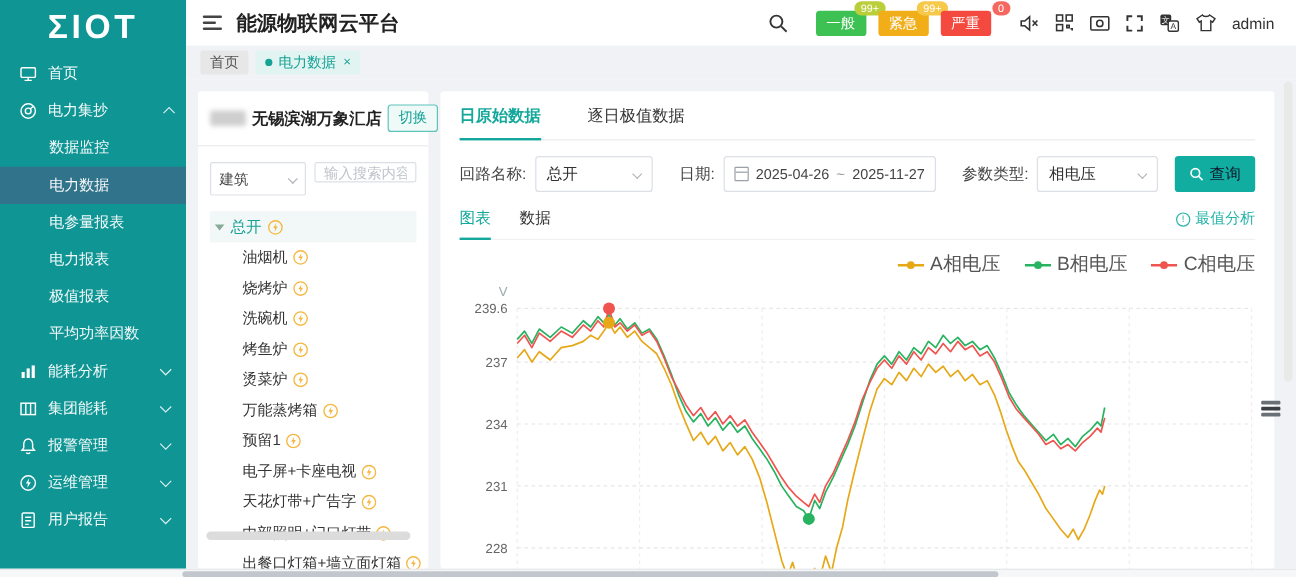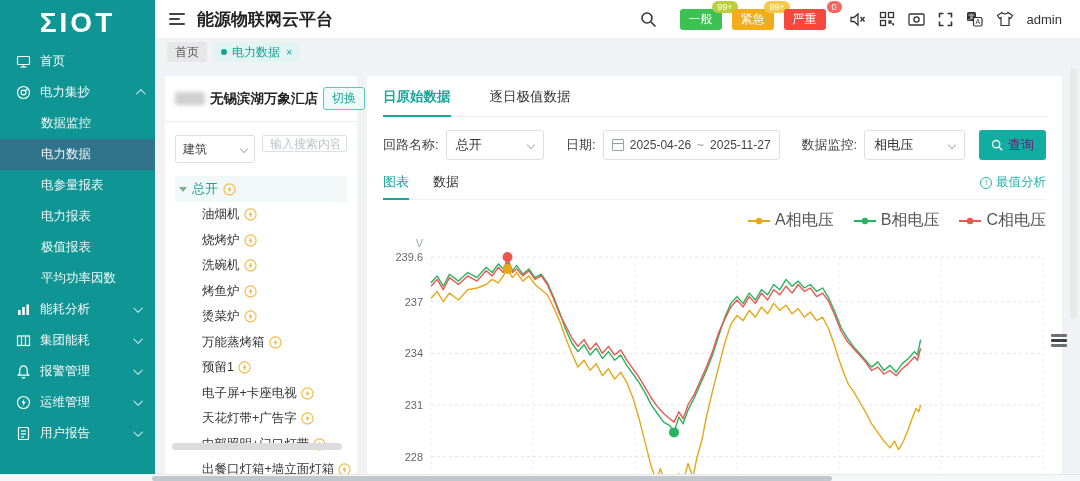--- a/index.html
+++ b/index.html
@@ -69,21 +69,21 @@
   .tab.active::after { content:""; position:absolute; left:0; right:0; bottom:-1px; height:2px; background:#14a89c; }
   .query-row { display:flex; align-items:center; margin-top:13px; font-size:13px; color:#444; white-space:nowrap; }
   .q-label { margin-right:7px; }
   .sel { height:30px; border:1px solid #dcdfe6; border-radius:3px; display:flex; align-items:center; padding:0 9px; font-size:13px; color:#333; cursor:pointer; }
   .sel .chev2 { margin-left:auto; }
   .sel.circuit { width:122px; margin-right:22px; }
   .sel.param { width:125px; margin-right:14px; }
   .datebox { height:30px; width:215px; border:1px solid #dcdfe6; border-radius:3px; display:flex; align-items:center; gap:6px; padding:0 8px; margin-right:22px; font-size:12px; color:#444; cursor:pointer; }
   .cal-ic { width:12px; height:12px; border:1px solid #9aa0a6; border-radius:1px; position:relative; flex-shrink:0; }
   .cal-ic::before { content:""; position:absolute; left:0; right:0; top:2.5px; border-top:1px solid #9aa0a6; }
-  .q-btn { height:30px; background:#12ada1; color:#701a75; border:none; border-radius:3px; font-size:13px; padding:0 12px; display:inline-flex; align-items:center; gap:5px; cursor:pointer; font-family:"Liberation Sans",sans-serif; }
+  .q-btn { height:30px; background:#12ada1; color:#0f172a; border:none; border-radius:3px; font-size:13px; padding:0 12px; display:inline-flex; align-items:center; gap:5px; cursor:pointer; font-family:"Liberation Sans",sans-serif; }
   .inner-row { display:flex; align-items:flex-end; margin-top:13px; border-bottom:1px solid #f1f1f1; }
   .itab { font-size:13px; color:#333; padding-bottom:8px; margin-right:24px; cursor:pointer; position:relative; }
   .itab.active { color:#14a89c; }
   .itab.active::after { content:""; position:absolute; left:0; right:0; bottom:-1px; height:2px; background:#14a89c; }
   .analysis { margin-left:auto; display:inline-flex; align-items:center; gap:4px; color:#25b3a7; font-size:12.5px; padding-bottom:8px; cursor:pointer; }
   .info-i { width:12px; height:12px; border:1px solid #25b3a7; border-radius:50%; display:inline-flex; align-items:center; justify-content:center; font-size:8px; }
   .legend-row { display:flex; justify-content:flex-end; gap:20px; margin-top:10px; font-size:16px; color:#555; }
   .legend-item { display:inline-flex; align-items:center; gap:5px; cursor:pointer; }
   .chart-wrap { margin-top:0; position:relative; }
 
@@ -404,21 +404,21 @@
             <span>总开</span>
             <span class="chev2"></span>
           </div>
           <span class="q-label">日期:</span>
           <div class="datebox">
             <span class="cal-ic"></span>
             <span>2025-04-26</span>
             <span style="color:#999;">~</span>
             <span>2025-11-27</span>
           </div>
-          <span class="q-label">数据监控:</span>
+          <span class="q-label">参数类型:</span>
           <div class="sel param">
             <span>相电压</span>
             <span class="chev2"></span>
           </div>
           <button class="q-btn">
             <svg width="12" height="12" viewBox="0 0 14 14">
                 <circle cx="6" cy="6" r="4.2" fill="none" stroke="#fff" stroke-width="1.6"></circle>
                 <line x1="9.2" y1="9.2" x2="13" y2="13" stroke="#fff" stroke-width="1.6"></line>
               </svg>
             <span>查询</span>

